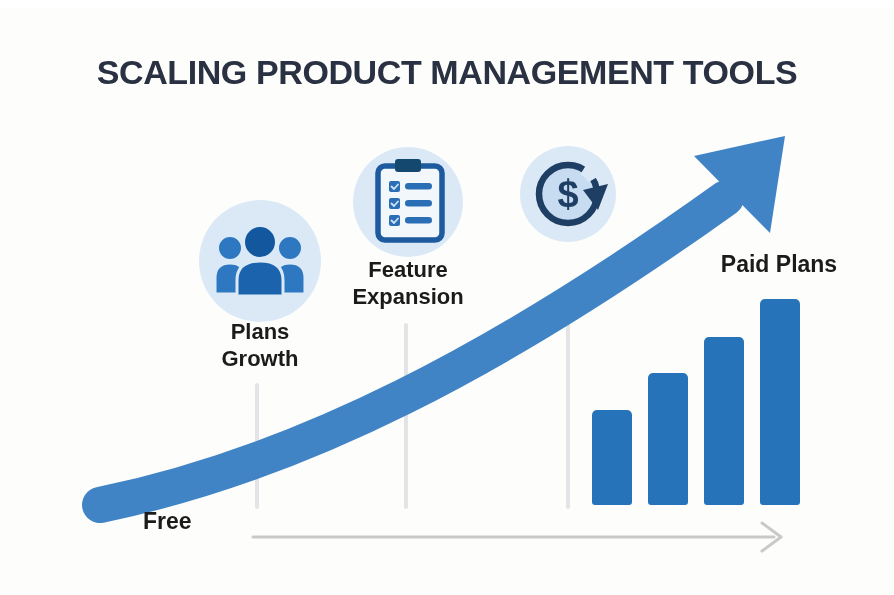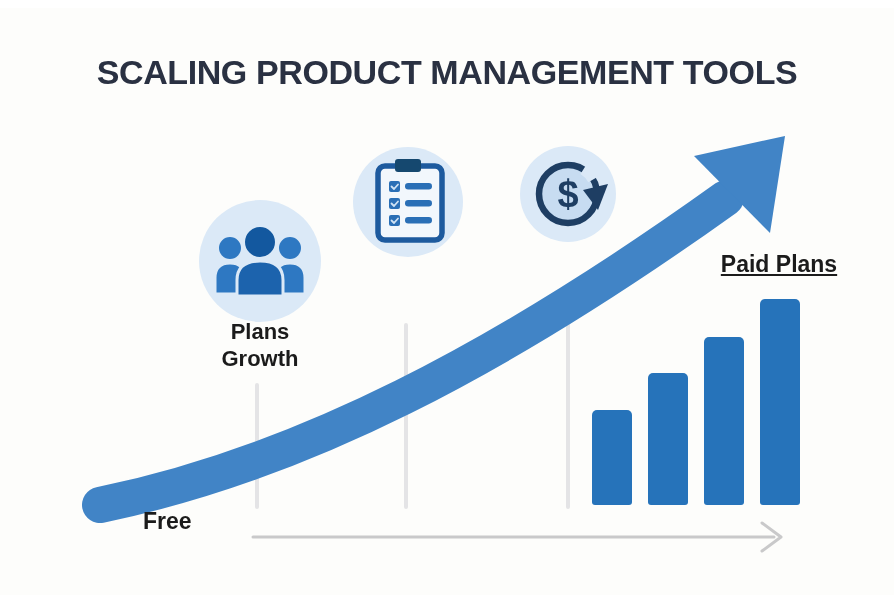--- a/index.html
+++ b/index.html
@@ -31,21 +31,21 @@
   .circle-roi{left:520px;top:138px;width:96px;height:96px;}
 
   .milestone-label{position:absolute;width:210px;text-align:center;
     font-size:22px;font-weight:700;line-height:1.22;color:var(--label-text);
     white-space:pre-line;z-index:3;}
   .label-team{left:155px;top:311px;}
   .label-feature{left:303px;top:249px;}
   .label-roi{left:462px;top:237px;}
 
   .end-label{position:absolute;font-size:23px;font-weight:700;color:var(--label-text);z-index:3;}
-  .paid-plans{left:689px;top:243px;width:180px;text-align:center;text-decoration:underline;}
+  .paid-plans{left:689px;top:243px;width:180px;text-align:center;}
   .free{left:143px;top:500px;}
 
   .bars{position:absolute;left:592px;top:291px;width:208px;height:206px;
     display:flex;align-items:flex-end;gap:16px;z-index:2;}
   .bar{width:40px;background:var(--bar-blue);border-radius:5px 5px 3px 3px;}
 
   
   .p-side{fill:var(--people-side-blue);stroke:var(--icon-circle-bg);stroke-width:3;}
   .p-chead{fill:var(--people-center-navy);stroke:var(--icon-circle-bg);stroke-width:3;}
   .p-cbody{fill:var(--people-center-blue);stroke:var(--icon-circle-bg);stroke-width:3;}
@@ -100,20 +100,22 @@
       <path class="cb-check" d="M38.5,39.5 l2.5,2.5 l4,-4.5"></path>
       <rect class="cb-item" x="52" y="36" width="27" height="6.5" rx="3.2"></rect>
       <rect class="cb-item" x="36" y="51" width="11" height="11" rx="2"></rect>
       <path class="cb-check" d="M38.5,56.5 l2.5,2.5 l4,-4.5"></path>
       <rect class="cb-item" x="52" y="53" width="27" height="6.5" rx="3.2"></rect>
       <rect class="cb-item" x="36" y="68" width="11" height="11" rx="2"></rect>
       <path class="cb-check" d="M38.5,73.5 l2.5,2.5 l4,-4.5"></path>
       <rect class="cb-item" x="52" y="70" width="27" height="6.5" rx="3.2"></rect>
     </svg>
   </div>
+  <div class="milestone-label label-feature">Feature
+Expansion</div>
 
   <div class="icon-circle circle-roi">
     <svg viewBox="0 0 96 96">
       <circle class="roi-ring" cx="48" cy="48" r="29"></circle>
       <path class="roi-gap" d="M63.4,23.4 A29,29 0 0 1 73.1,33.5"></path>
       <polygon class="roi-arrowhead" points="88,38 63,44 78,64"></polygon>
       <text class="roi-dollar" x="48" y="61">$</text>
     </svg>
   </div>
 

